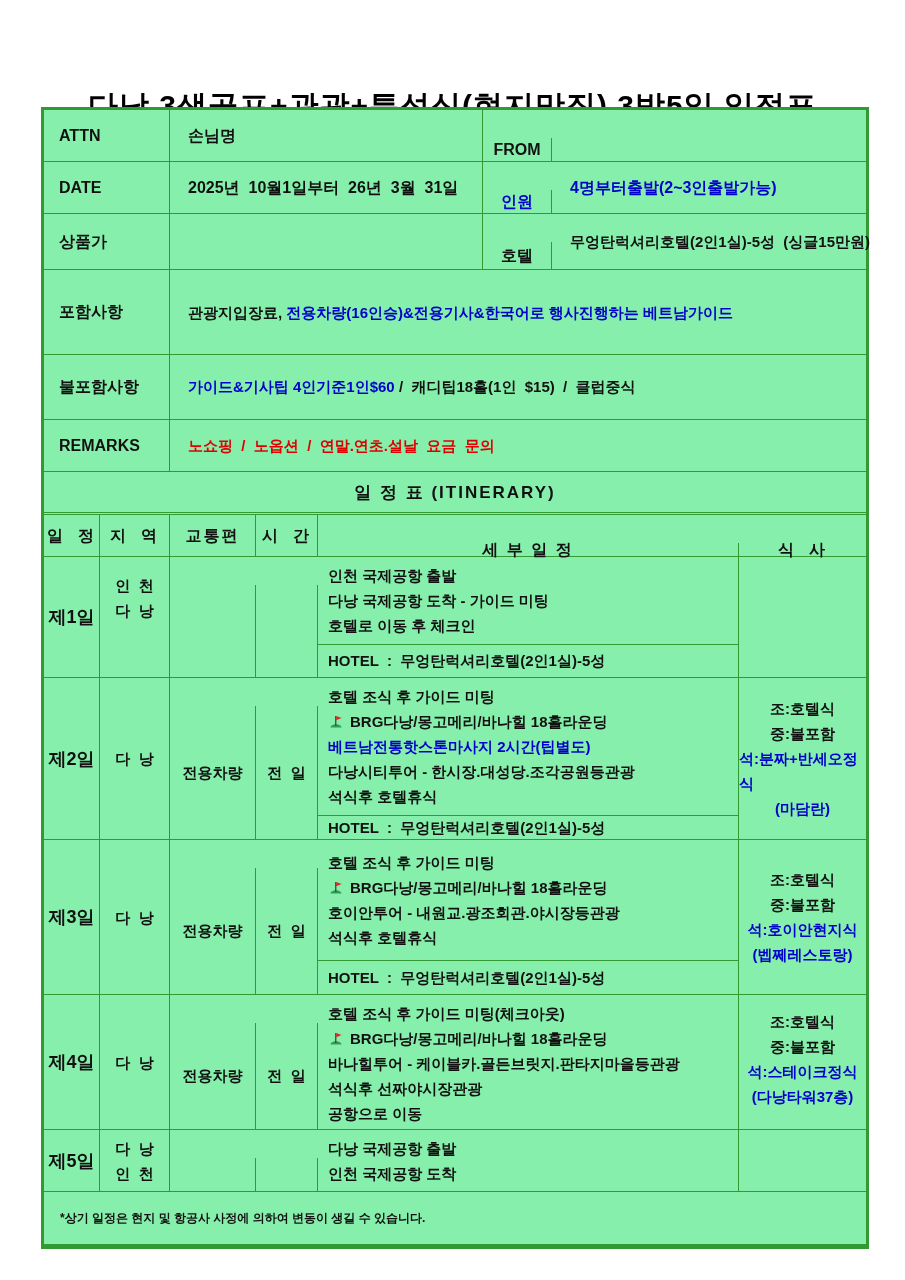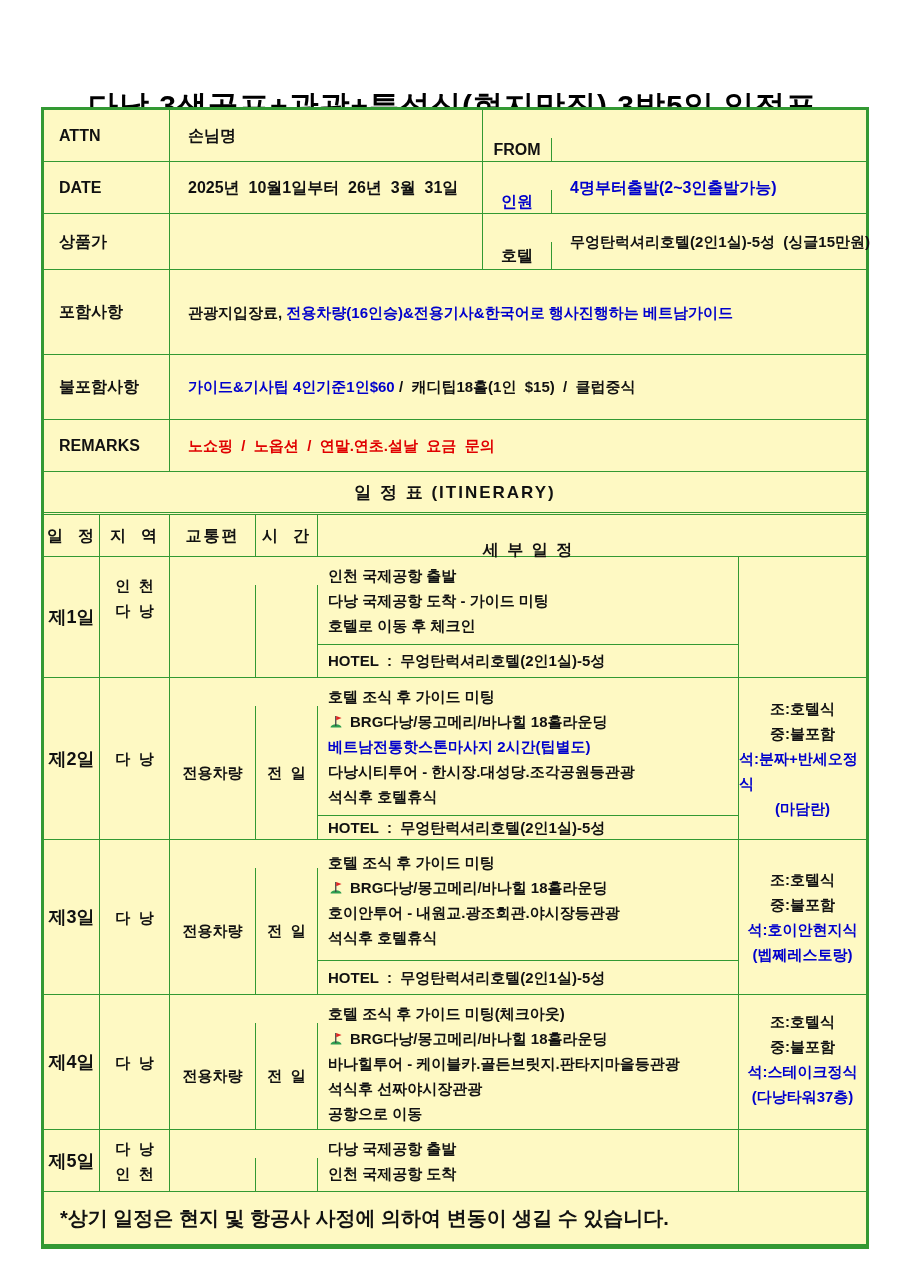--- a/index.html
+++ b/index.html
@@ -11,21 +11,21 @@
   *{box-sizing:border-box;margin:0;padding:0;}
   html,body{width:905px;height:1280px;background:#ffffff;
     font-family:"Liberation Sans","DejaVu Sans",sans-serif;
     color:var(--ink);font-weight:bold;}
   #page{position:relative;width:905px;height:1280px;overflow:hidden;}
 
   .title{position:absolute;top:48px;left:0;width:100%;text-align:center;
     font-size:30px;letter-spacing:1px;color:#000;margin-top:38px;}
 
   .doc-table{position:absolute;left:41px;top:107px;width:828px;
-    border:3px solid var(--g);border-bottom-width:5px;background:#fef9c3;}
+    border:3px solid var(--g);border-bottom-width:5px;background:#86efac;}
 
   .row{display:flex;border-bottom:1px solid var(--g);}
   .row:last-child{border-bottom:none;}
   .cell{border-right:1px solid var(--g);display:flex;align-items:center;
     font-size:16px;line-height:22px;}
   .cell:last-child{border-right:none;}
   .pl{padding-left:15px;}
   .pl2{padding-left:18px;}
   .center{justify-content:center;text-align:center;margin-top:28px;}
   .blue{color:var(--blue);}
@@ -63,21 +63,21 @@
   .detail-upper{flex:1;display:flex;flex-direction:column;justify-content:center;
     padding:6px 10px;}
   .detail-upper .dl{font-size:15px;line-height:25px;display:flex;align-items:center;gap:6px;
     white-space:pre;}
   .detail-hotel{height:34px;border-top:1px solid var(--g);display:flex;
     align-items:center;padding-left:10px;font-size:15px;white-space:pre;}
   .meal-cell{flex-direction:column;justify-content:center;font-size:15px;}
   .meal-cell div{line-height:25px;}
 
   .footer-row{height:52px;display:flex;align-items:center;padding-left:16px;
-    font-size:20px;}
+    font-size:12px;}
 
   .golf-icon{display:inline-flex;width:16px;height:16px;flex:0 0 auto;}
 </style>
 </head>
 <body>
 
 <div id="page">
 
   <div class="title">다낭  3색골프+관광+특석식(현지맛집)  3박5일  일정표</div>
 
@@ -125,20 +125,21 @@
     </div>
 
     <div class="banner">일 정 표 (ITINERARY)</div>
 
     <div class="row colhead" style="height:42px">
       <div class="cell w-day pre">일  정</div>
       <div class="cell w-region pre">지  역</div>
       <div class="cell w-trans">교통편</div>
       <div class="cell w-time pre">시  간</div>
       <div class="cell w-detail center">세 부 일 정</div>
+      <div class="cell w-meal center pre">식  사</div>
     </div>
 
     <div class="row" style="height:121px">
       <div class="cell w-day day-cell">제1일</div>
       <div class="cell w-region region-cell" style="justify-content:flex-start;padding-top:16px">
         <div>인  천</div>
         <div>다  낭</div>
       </div>
       <div class="cell w-trans center"></div>
       <div class="cell w-time center"></div>

